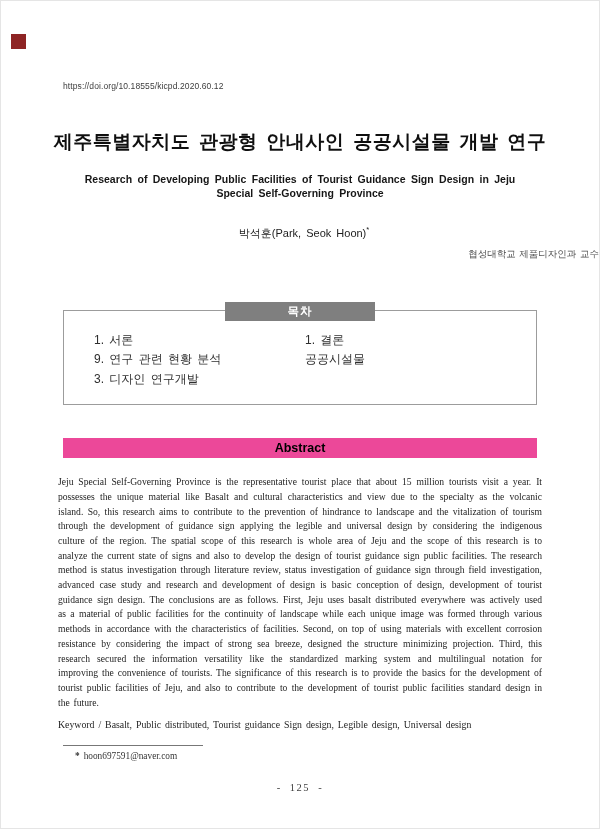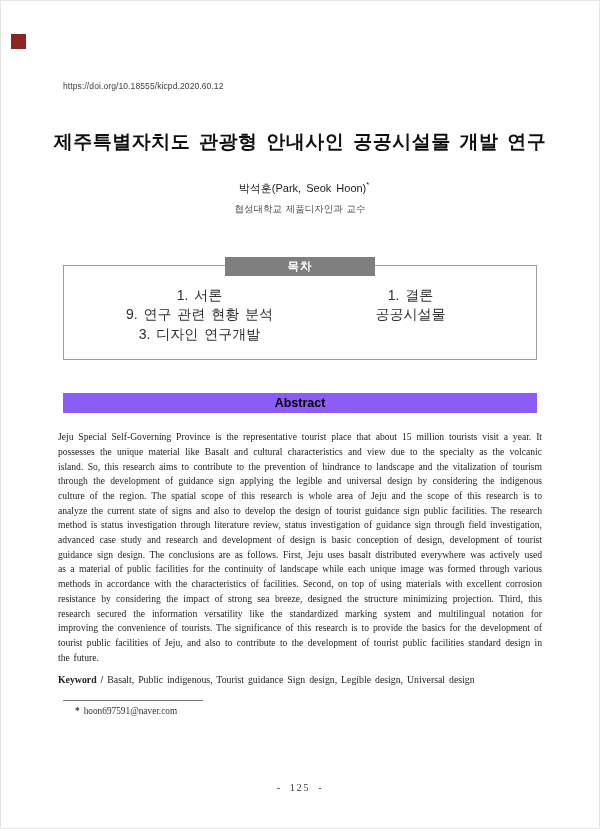--- a/index.html
+++ b/index.html
@@ -29,54 +29,54 @@
     font-size:19px; font-weight:bold; color:#0f0f0f;
     letter-spacing:0.5px; word-spacing:3px;
   }
   .english-title {
     margin:17px auto 0; width:450px; text-align:center;
     font-size:10.5px; font-weight:bold; line-height:14px; color:#161616;
     word-spacing:2.5px;
   }
   .author-line { margin-top:25px; text-align:center; font-size:11px; color:#1d1d1d; word-spacing:2px;padding-left:8px; }
   .author-line sup { font-size:7.5px; vertical-align:super; }
-  .affiliation { margin-top:7px; text-align:center; font-size:9.5px; color:#4d4d4d; word-spacing:1px; }
+  .affiliation { margin-top:7px; text-align:right; font-size:9.5px; color:#4d4d4d; word-spacing:1px; }
   .toc-box {
     position:relative;
     margin:49px 62px 0;
     border:1px solid #9c9c9c;
     padding:20px 20px 15px 30px;
   }
   .toc-tab {
     position:absolute; top:-9px; left:50%; transform:translateX(-50%);
     width:150px; height:19px;
     background:#7f7f7f; color:#ffffff;
     font-size:11.5px; font-weight:bold; text-align:center; line-height:19px;
     letter-spacing:1px;
   }
   .toc-cols { display:flex; }
   .toc-col { flex:1; }
-  .toc-item { font-size:14px; line-height:19.5px; color:#2e2e2e; word-spacing:2px;text-align:center; }
+  .toc-item { font-size:12px; line-height:19.5px; color:#2e2e2e; word-spacing:2px; }
   .abstract-bar {
     margin:33px 62px 11px; height:20px;
-    background:#8b5cf6; color:#000;
+    background:#ec4899; color:#000;
     text-align:center; font-size:12.5px; font-weight:bold; line-height:20px;
   }
   .abstract-body {
     margin:17px 57px 0;
     font-family:"Liberation Serif", serif;
     font-size:9.6px; line-height:14.7px; color:#242424;
     text-align:justify; word-spacing:1.5px;
   }
   .keyword-line {
     margin:9px 57px 0;
     font-family:"Liberation Serif", serif;
     font-size:9.8px; color:#242424; word-spacing:1.5px;
   }
-  .keyword-line .kw-label { font-weight:bold; }
+  .keyword-line .kw-label { font-weight:normal; }
   .footnote-rule { margin:15px 0 0 62px; width:140px; border-top:1px solid #777; }
   .footnote {
     margin:5px 4px 0 74px;
     font-family:"Liberation Serif", serif;
     font-size:9.3px; color:#333;
   }
   .footnote .fn-mark { font-weight:bold; margin-right:4px; }
   .page-number {
     position:absolute; left:0; right:0; bottom:35px;
     text-align:center;
@@ -90,20 +90,21 @@
 <div class="page">
 
   <div class="red-stamp"></div>
 
   <div class="journal-header">
     <div>https://doi.org/10.18555/kicpd.2020.60.12</div>
   </div>
 
   <div class="korean-title">제주특별자치도 관광형 안내사인 공공시설물 개발 연구</div>
 
+  <div class="english-title">Research of Developing Public Facilities of Tourist Guidance Sign Design in Jeju Special Self-Governing Province</div>
 
   <div class="author-line"><span>박석훈(Park, Seok Hoon)</span><sup>*</sup></div>
 
   <div class="affiliation">협성대학교 제품디자인과 교수</div>
 
   <div class="toc-box">
     <div class="toc-tab">목차</div>
     <div class="toc-cols">
       <div class="toc-col">
         <div class="toc-item">1. 서론</div>
@@ -114,21 +115,21 @@
         <div class="toc-item">1. 결론</div>
         <div class="toc-item">공공시설물</div>
       </div>
     </div>
   </div>
 
   <div class="abstract-bar">Abstract</div>
 
   <div class="abstract-body">Jeju Special Self-Governing Province is the representative tourist place that about 15 million tourists visit a year. It possesses the unique material like Basalt and cultural characteristics and view due to the specialty as the volcanic island. So, this research aims to contribute to the prevention of hindrance to landscape and the vitalization of tourism through the development of guidance sign applying the legible and universal design by considering the indigenous culture of the region. The spatial scope of this research is whole area of Jeju and the scope of this research is to analyze the current state of signs and also to develop the design of tourist guidance sign public facilities. The research method is status investigation through literature review, status investigation of guidance sign through field investigation, advanced case study and research and development of design is basic conception of design, development of tourist guidance sign design. The conclusions are as follows. First, Jeju uses basalt distributed everywhere was actively used as a material of public facilities for the continuity of landscape while each unique image was formed through various methods in accordance with the characteristics of facilities. Second, on top of using materials with excellent corrosion resistance by considering the impact of strong sea breeze, designed the structure minimizing projection. Third, this research secured the information versatility like the standardized marking system and multilingual notation for improving the convenience of tourists. The significance of this research is to provide the basics for the development of tourist public facilities of Jeju, and also to contribute to the development of tourist public facilities standard design in the future.</div>
 
-  <div class="keyword-line"><span class="kw-label">Keyword /</span> <span>Basalt, Public indigenous, Tourist guidance Sign design, Legible design, Universal design</span></div>
+  <div class="keyword-line"><span class="kw-label">Keyword /</span> <span>Basalt, Public distributed, Tourist guidance Sign design, Legible design, Universal design</span></div>
 
   <div class="footnote-rule"></div>
 
   <div class="footnote"><span class="fn-mark">*</span><span>hoon697591@naver.com</span></div>
 
   <div class="page-number">- 125 -</div>
 
 </div>
 
 </body></html>

